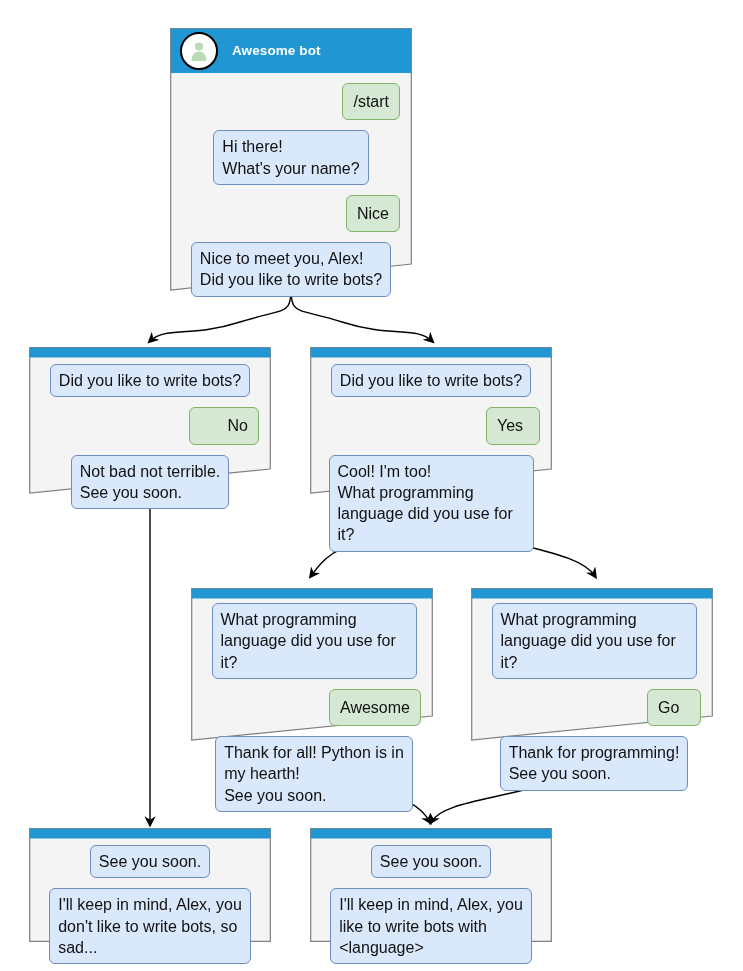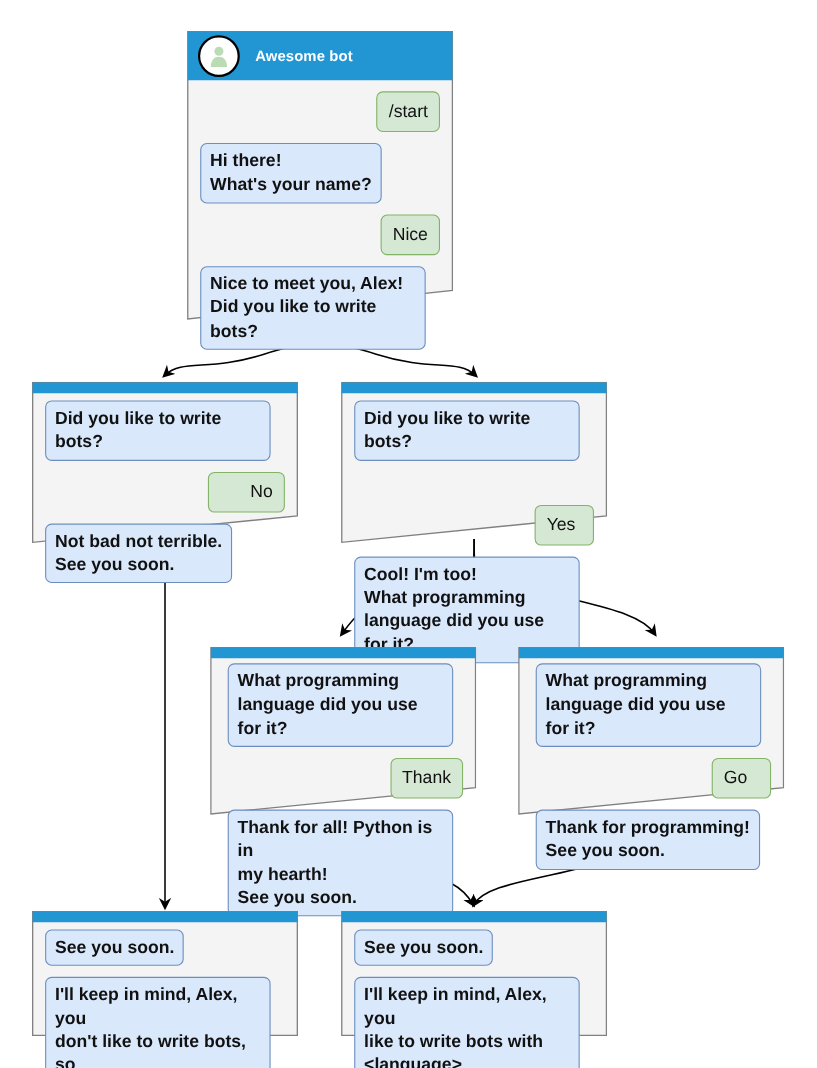--- a/index.html
+++ b/index.html
@@ -74,21 +74,21 @@
   }
   .body-pad {
     position: relative;
     padding: 10px 12px 8px 12px;
     box-sizing: border-box;
   }
   .msg-row {
     display: flex;
     margin-bottom: 10px;
   }
-  .msg-row.left { justify-content: flex-start; font-weight: bold; }
+  .msg-row.left { justify-content: center; }
   .msg-row.right { justify-content: flex-end; }
   .bubble {
     font-size: 16px;
     line-height: 1.33;
     color: #111111;
     padding: 5px 8px 5px 8px;
     border-radius: 6px;
     box-sizing: border-box;
     white-space: pre-line;
     max-width: 205px;
@@ -188,21 +188,21 @@
       <path d="M0.7,0.7 L241.3,0.7 L241.3,122 L0.7,146 Z" fill="#f4f4f4" stroke="#808080" stroke-width="1.2"></path>
       <path d="M0.7,0.7 L241.3,0.7 L241.3,10.5 L0.7,10.5 Z" fill="#2196d3"></path>
     </svg>
     <div class="card-inner">
       <div style="height:10px;"></div>
       <div class="body-pad" style="padding-top:7px;">
         <div class="msg-row left">
           <div class="bubble bot">Did you like to write bots?</div>
         </div>
         <div class="msg-row right">
-          <div class="bubble user" style="min-width:54px;margin-top:30px;">Yes</div>
+          <div class="bubble user" style="min-width:54px;">Yes</div>
         </div>
         <div class="msg-row left">
           <div class="bubble bot">Cool! I'm too!
 What programming
 language did you use for it?</div>
         </div>
       </div>
     </div>
   </div>
 
@@ -212,21 +212,21 @@
       <path d="M0.7,0.7 L241.3,0.7 L241.3,10.5 L0.7,10.5 Z" fill="#2196d3"></path>
     </svg>
     <div class="card-inner">
       <div style="height:10px;"></div>
       <div class="body-pad" style="padding-top:5px; padding-left:16px;">
         <div class="msg-row left">
           <div class="bubble bot">What programming
 language did you use for it?</div>
         </div>
         <div class="msg-row right">
-          <div class="bubble user">Thank</div>
+          <div class="bubble user">Awesome</div>
         </div>
         <div class="msg-row left">
           <div class="bubble bot">Thank for all! Python is in
 my hearth!
 See you soon.</div>
         </div>
       </div>
     </div>
   </div>
 

